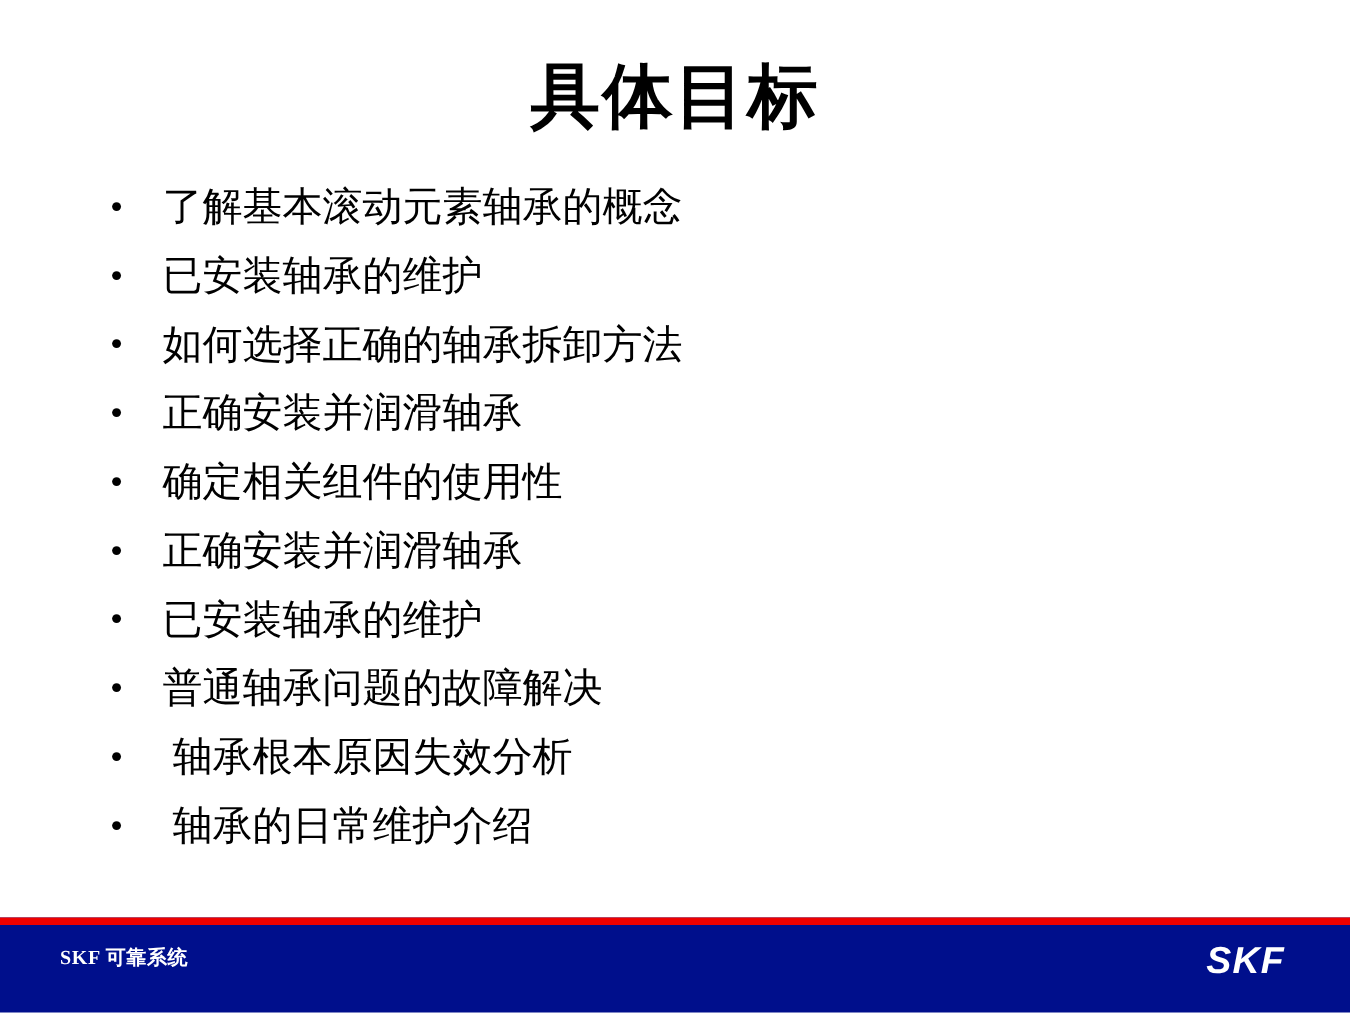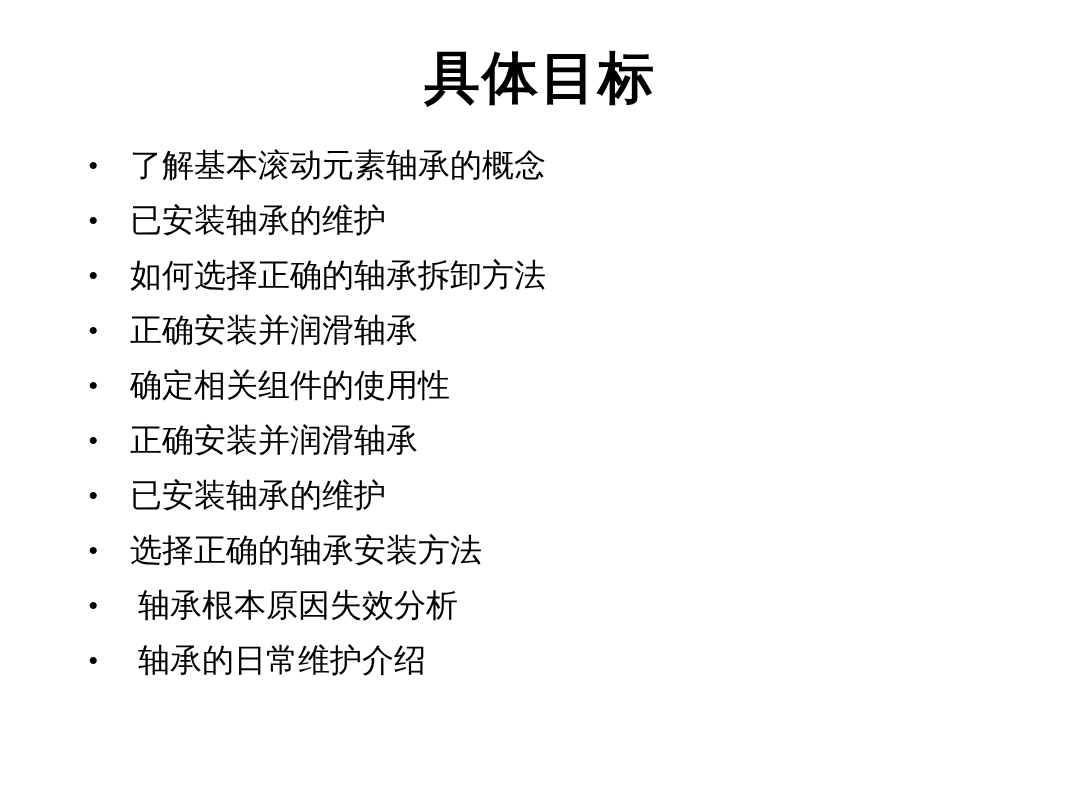--- a/index.html
+++ b/index.html
@@ -131,26 +131,30 @@
     <li class="bullet-item">
       <span class="bullet-marker">•</span>
       <span class="bullet-text">正确安装并润滑轴承</span>
     </li>
     <li class="bullet-item">
       <span class="bullet-marker">•</span>
       <span class="bullet-text">已安装轴承的维护</span>
     </li>
     <li class="bullet-item">
       <span class="bullet-marker">•</span>
-      <span class="bullet-text">选择正确的轴承安装方法</span>
+      <span class="bullet-text">普通轴承问题的故障解决</span>
     </li>
     <li class="bullet-item">
       <span class="bullet-marker">•</span>
       <span class="bullet-text"> 轴承根本原因失效分析</span>
     </li>
     <li class="bullet-item">
       <span class="bullet-marker">•</span>
       <span class="bullet-text"> 轴承的日常维护介绍</span>
     </li>
   </ul>
 
+  <div class="footer-bar">
+    <div class="footer-text">SKF 可靠系统</div>
+    <div class="footer-logo">SKF</div>
+  </div>
 
 </div>
 
 </body></html>

